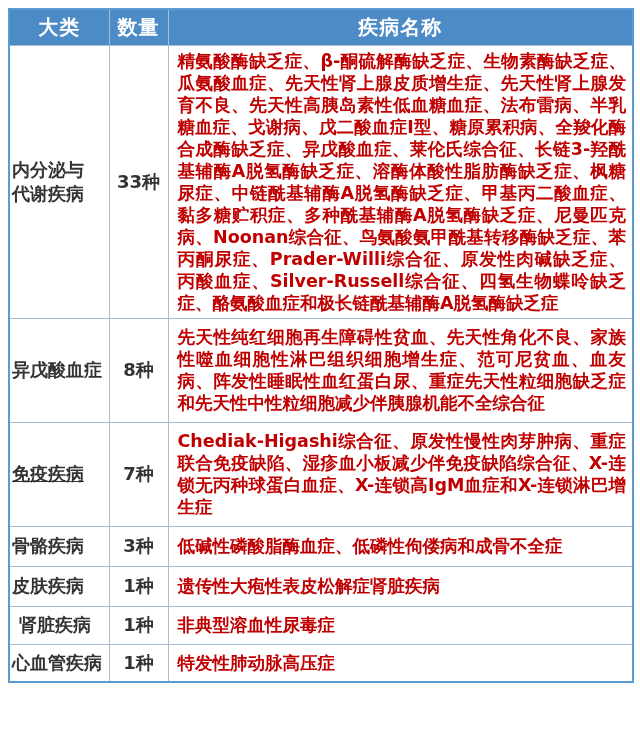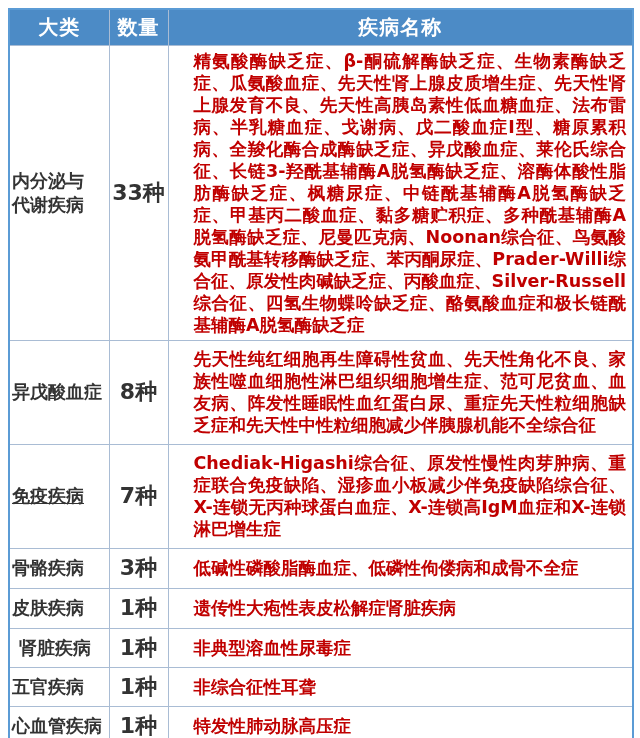--- a/index.html
+++ b/index.html
@@ -46,31 +46,31 @@
     text-align: left;
     font-size: 18px;
     font-weight: 700;
     color: var(--dark-text, #333333);
     white-space: pre-line;
     line-height: 24px;
     padding: 4px 2px;
   }
   td.count-cell {
     text-align: center;
-    font-size: 22px;
+    font-size: 18px;
     font-weight: 700;
     color: var(--dark-text, #333333);
     padding: 4px 2px;
   }
   td.diseases-cell {
     font-size: 17.5px;
     font-weight: 700;
     color: var(--disease-text, #C00000);
     line-height: 22px;
-    padding: 7px 6px 7px 25px;
+    padding: 7px 6px 7px 9px;
     text-align: justify;
     text-justify: inter-character;
     word-break: break-all;
   }
   tr.row-tall td.diseases-cell { padding-top: 4px; padding-bottom: 4px; }
 </style>
 </head>
 <body>
 
 <div class="page">
@@ -113,24 +113,19 @@
           <td class="category-cell" style="height: 40px;">皮肤疾病</td>
           <td class="count-cell">1种</td>
           <td class="diseases-cell">遗传性大疱性表皮松解症肾脏疾病</td>
         </tr>
         <tr>
           <td class="category-cell" style="height: 38px; padding-left: 9px;">肾脏疾病</td>
           <td class="count-cell">1种</td>
           <td class="diseases-cell">非典型溶血性尿毒症</td>
         </tr>
         <tr>
-          <td class="category-cell" style="height: 38px;">五官疾病</td>
-          <td class="count-cell">1种</td>
-          <td class="diseases-cell">非综合征性耳聋</td>
-        </tr>
-        <tr>
           <td class="category-cell" style="height: 34px;">心血管疾病</td>
           <td class="count-cell">1种</td>
           <td class="diseases-cell">特发性肺动脉高压症</td>
         </tr>
       </tbody>
   </table>
 </div>
 
 </body></html>

